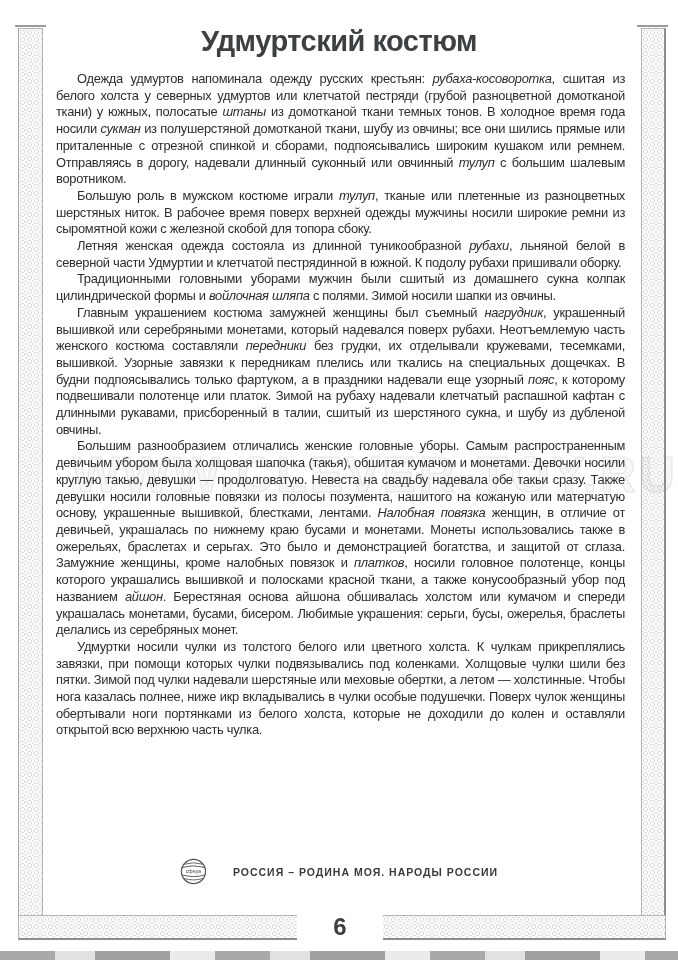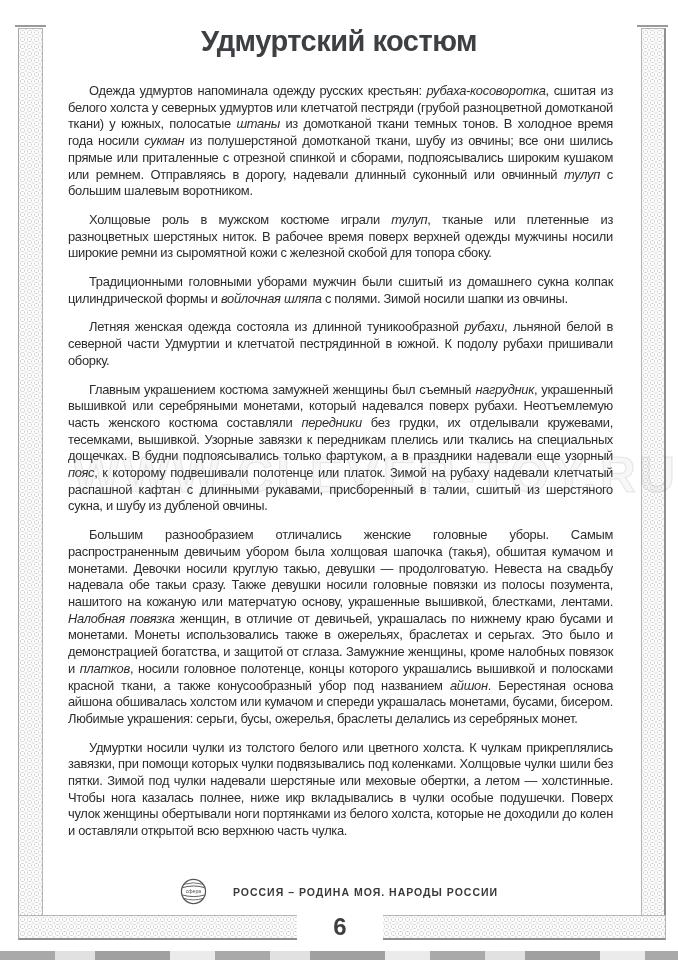--- a/index.html
+++ b/index.html
@@ -46,35 +46,35 @@
   }
 
   .article {
     position:absolute; left:56px; top:71px; width:569px; height:804px;
     overflow:hidden;
     font-size:12.9px; line-height:16.7px; letter-spacing:-0.3px;
     text-align:justify;
     color:#2d2d2d;
     z-index:1;
   }
-  .article p { margin:12px; text-indent:21px; }
+  .article p { margin:0; text-indent:21px; }
   .article em { font-style:italic; }
 
   .watermark {
     position:absolute; top:446px; left:0; width:100%;
     text-align:right; white-space:nowrap;
     font-size:50px; font-weight:bold; letter-spacing:3px;
     color:rgba(100,100,100,0.05);
     -webkit-text-stroke:1.2px rgba(100,100,100,0.13);
     z-index:3; pointer-events:none;
   }
 
   
   .footer {
-    position:absolute; top:878px; left:0; width:100%;
+    position:absolute; top:858px; left:0; width:100%;
     display:flex; align-items:center; justify-content:center; gap:26px;
     z-index:1;
   }
   .footer .logo { width:27px; height:27px; flex:0 0 auto; }
   .footer-text { text-align:center; }
   .footer-series {
     font-size:10.5px; font-weight:bold; letter-spacing:1px; color:#3a3a3a;
   }
   .footer-copyright {
     font-size:10px; color:#4a4a4a; margin-top:3px;
@@ -101,23 +101,23 @@
 <div class="cap cap-right"></div>
 
 <div class="page-number-box">
   <span>6</span>
 </div>
 
 <h1 class="page-title">Удмуртский костюм</h1>
 
 <div class="article">
     <p><span>Одежда удмуртов напоминала одежду русских крестьян: </span><em>рубаха-косоворотка</em><span>, сшитая из белого холста у северных удмуртов или клетчатой пестряди (грубой разноцветной домотканой ткани) у южных, полосатые </span><em>штаны</em><span> из домотканой ткани темных тонов. В холодное время года носили </span><em>сукман</em><span> из полушерстяной домотканой ткани, шубу из овчины; все они шились прямые или приталенные с отрезной спинкой и сборами, подпоясывались широким кушаком или ремнем. Отправляясь в дорогу, надевали длинный суконный или овчинный </span><em>тулуп</em><span> с большим шалевым воротником.</span></p>
-    <p><span>Холщовые роль в мужском костюме играли </span><em>тулуп</em><span>, тканые или плетенные из разноцветных шерстяных ниток. В рабочее время поверх верхней одежды мужчины носили широкие ремни из сыромятной кожи с железной скобой для топора сбоку.</span></p>
+    <p><span>Большую роль в мужском костюме играли </span><em>тулуп</em><span>, тканые или плетенные из разноцветных шерстяных ниток. В рабочее время поверх верхней одежды мужчины носили широкие ремни из сыромятной кожи с железной скобой для топора сбоку.</span></p>
+    <p><span>Летняя женская одежда состояла из длинной туникообразной </span><em>рубахи</em><span>, льняной белой в северной части Удмуртии и клетчатой пестрядинной в южной. К подолу рубахи пришивали оборку.</span></p>
     <p><span>Традиционными головными уборами мужчин были сшитый из домашнего сукна колпак цилиндрической формы и </span><em>войлочная шляпа</em><span> с полями. Зимой носили шапки из овчины.</span></p>
-    <p><span>Летняя женская одежда состояла из длинной туникообразной </span><em>рубахи</em><span>, льняной белой в северной части Удмуртии и клетчатой пестрядинной в южной. К подолу рубахи пришивали оборку.</span></p>
     <p><span>Главным украшением костюма замужней женщины был съемный </span><em>нагрудник</em><span>, украшенный вышивкой или серебряными монетами, который надевался поверх рубахи. Неотъемлемую часть женского костюма составляли </span><em>передники</em><span> без грудки, их отделывали кружевами, тесемками, вышивкой. Узорные завязки к передникам плелись или ткались на специальных дощечках. В будни подпоясывались только фартуком, а в праздники надевали еще узорный </span><em>пояс</em><span>, к которому подвешивали полотенце или платок. Зимой на рубаху надевали клетчатый распашной кафтан с длинными рукавами, присборенный в талии, сшитый из шерстяного сукна, и шубу из дубленой овчины.</span></p>
     <p><span>Большим разнообразием отличались женские головные уборы. Самым распространенным девичьим убором была холщовая шапочка (такья), обшитая кумачом и монетами. Девочки носили круглую такью, девушки — продолговатую. Невеста на свадьбу надевала обе такьи сразу. Также девушки носили головные повязки из полосы позумента, нашитого на кожаную или матерчатую основу, украшенные вышивкой, блестками, лентами. </span><em>Налобная повязка</em><span> женщин, в отличие от девичьей, украшалась по нижнему краю бусами и монетами. Монеты использовались также в ожерельях, браслетах и серьгах. Это было и демонстрацией богатства, и защитой от сглаза. Замужние женщины, кроме налобных повязок и </span><em>платков</em><span>, носили головное полотенце, концы которого украшались вышивкой и полосками красной ткани, а также конусообразный убор под названием </span><em>айшон</em><span>. Берестяная основа айшона обшивалась холстом или кумачом и спереди украшалась монетами, бусами, бисером. Любимые украшения: серьги, бусы, ожерелья, браслеты делались из серебряных монет.</span></p>
     <p><span>Удмуртки носили чулки из толстого белого или цветного холста. К чулкам прикреплялись завязки, при помощи которых чулки подвязывались под коленками. Холщовые чулки шили без пятки. Зимой под чулки надевали шерстяные или меховые обертки, а летом — холстинные. Чтобы нога казалась полнее, ниже икр вкладывались в чулки особые подушечки. Поверх чулок женщины обертывали ноги портянками из белого холста, которые не доходили до колен и оставляли открытой всю верхнюю часть чулка.</span></p>
   </div>
 
 <div class="watermark">WWW.CLEVER-TOY.RU</div>
 
 <div class="footer">
   <svg class="logo" viewBox="0 0 28 28">
     <circle cx="14" cy="14" r="12.5" fill="none" stroke="#555" stroke-width="1.3"></circle>

